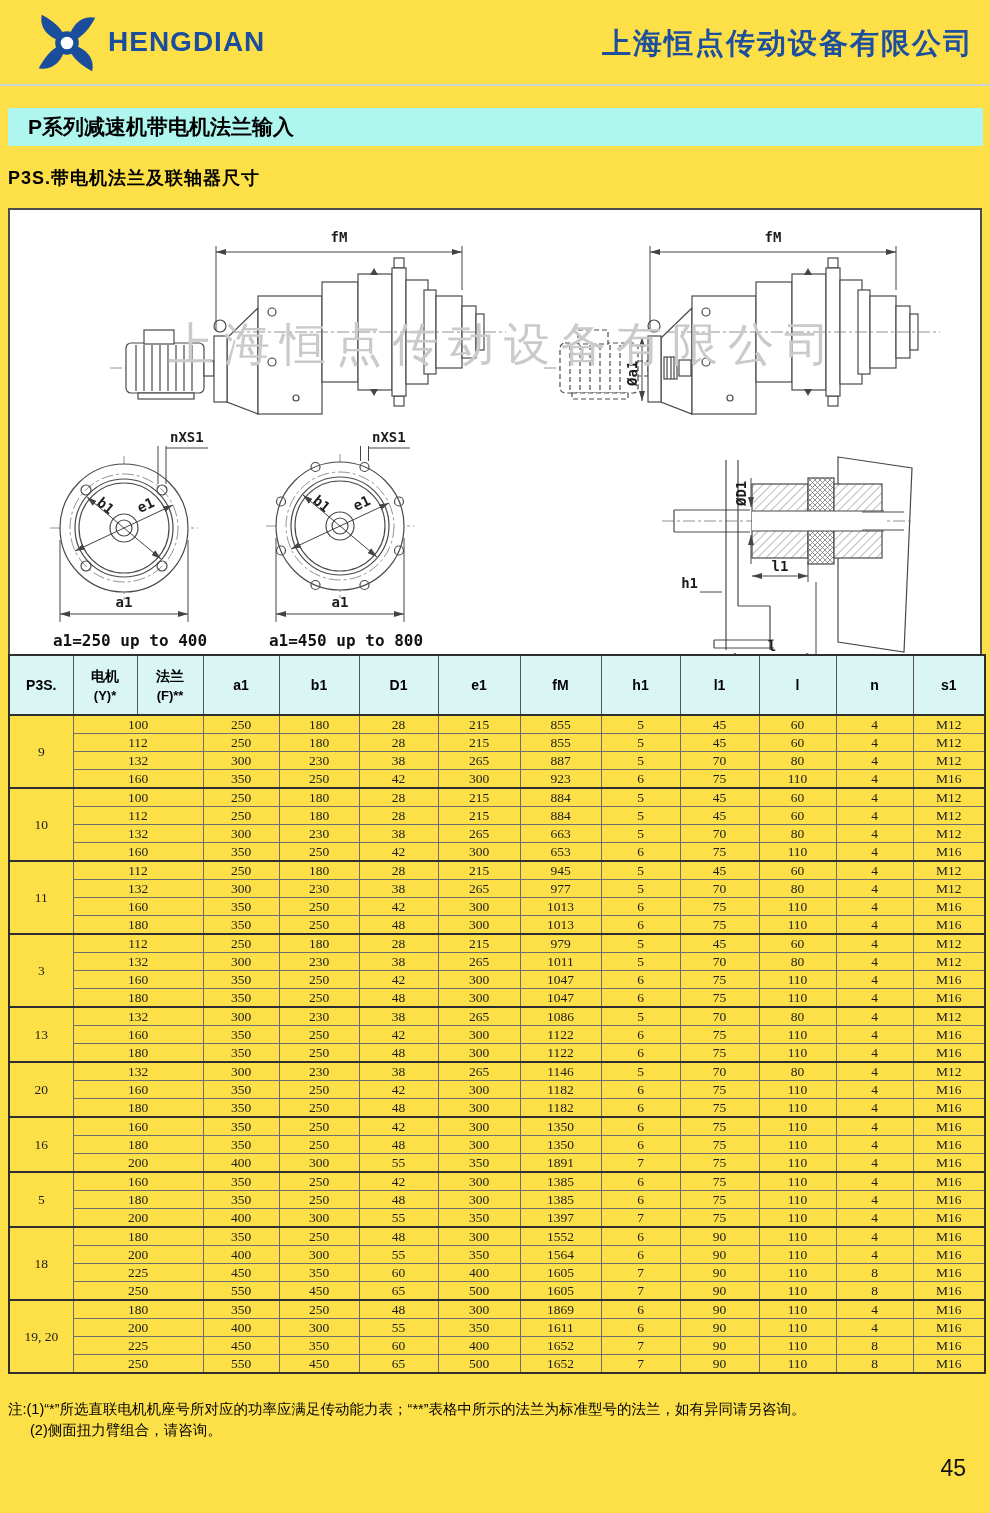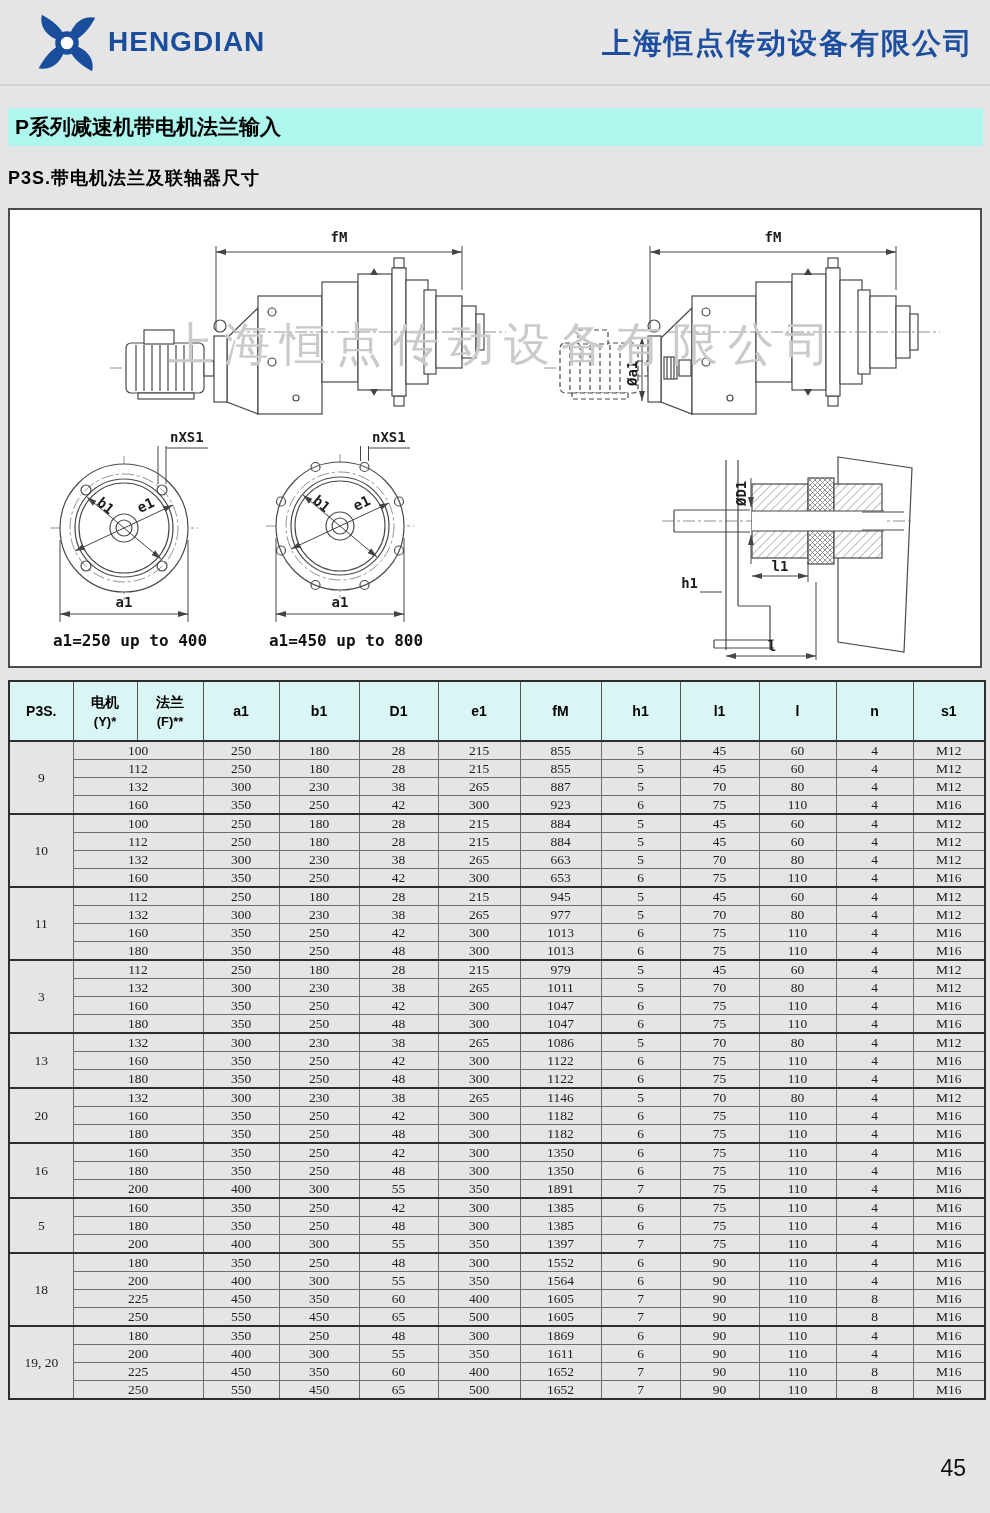--- a/index.html
+++ b/index.html
@@ -1,47 +1,47 @@
 <!DOCTYPE html>
 <html><head>
 <meta charset="utf-8">
 <style>
   html,body { margin:0; padding:0; background:#ffffff; }
-  .page { position:relative; width:990px; height:1513px; background:#e5e5e5; overflow:hidden;
+  .page { position:relative; width:990px; height:1513px; background:#fde047; overflow:hidden;
           font-family:"Liberation Sans","DejaVu Sans",sans-serif; color:#111; }
 
   
   .hdr { position:absolute; top:0; left:0; width:990px; height:84px; border-bottom:2px solid #ccd3d9; }
   .logo-svg { position:absolute; top:10px; left:34px; width:66px; height:66px; }
   .logo-word { position:absolute; top:26px; left:108px; font-size:28px; font-weight:600;
                letter-spacing:1px; color:#1a4e9d; }
   .company { position:absolute; top:24px; right:16px; font-size:29px; font-weight:700;
              font-family:"Liberation Serif","DejaVu Serif",serif; color:#1e4f9f; letter-spacing:2px; }
 
   
   .band { position:absolute; top:108px; left:8px; width:975px; height:38px; background:#aef6ee; }
-  .band span { display:block; padding-left:7px; line-height:38px; font-size:21px; font-weight:700; color:#000; }
+  .band span { display:block; padding-left:20px; line-height:38px; font-size:21px; font-weight:700; color:#000; }
   .subtitle { position:absolute; top:166px; left:8px; font-size:18px; font-weight:700; color:#000;
               letter-spacing:1px;text-align:center; }
 
   
   .draw-box { position:absolute; top:208px; left:8px; width:974px; height:460px;
               border:2px solid #4c4c4c; box-sizing:border-box; background:#fff; }
   .draw-box svg { display:block; }
   .s  { stroke:#4a4a4a; fill:none; stroke-width:1.2; }
   .sf { stroke:#4a4a4a; fill:#fff;  stroke-width:1.2; }
   .cl { stroke:#777; fill:none; stroke-width:0.8; stroke-dasharray:12 3 3 3; }
   .dim { stroke:#444; fill:none; stroke-width:1; }
   .dash { stroke-dasharray:5 3; }
   .lbl { font:600 14px "DejaVu Sans Mono","Liberation Mono",monospace; fill:#1c1c1c; }
   .cap { font:600 16px "DejaVu Sans Mono","Liberation Mono",monospace; fill:#111; }
   .wm  { font:46px "Liberation Sans",sans-serif; fill:#cacaca; letter-spacing:10px; }
 
   
-  .tbl-wrap { position:absolute; top:680px; left:8px;border-radius:26px; }
+  .tbl-wrap { position:absolute; top:654px; left:8px;border-radius:26px; }
   table.dims { border-collapse:collapse; table-layout:fixed; width:975px; border:2px solid #2e2e2e; }
   table.dims th { border:1px solid #555; border-bottom:2px solid #2e2e2e; background:#d9f6f4;
                   font-size:14px; font-weight:600; color:#000; height:58px; padding:0; }
   table.dims th .sub { font-size:13px; font-weight:600; margin-top:2px; }
   table.dims td { border:1px solid #6e6e6e; text-align:center; height:17px; line-height:17px;
                   padding:0; font-family:"Liberation Serif","DejaVu Serif",serif;
                   font-size:13.5px; color:#1c1c1c; }
   table.dims tr.group-start td { border-top:2px solid #2e2e2e; }
   table.dims td.p3s-cell { font-size:13.5px; }
 
@@ -747,15 +747,19 @@
             <td>7</td>
             <td>90</td>
             <td>110</td>
             <td>8</td>
             <td>M16</td>
           </tr>
         </tbody>
     </table>
   </div>
 
+  <div class="notes">
+    <div class="n1">注:(1)“*”所选直联电机机座号所对应的功率应满足传动能力表；“**”表格中所示的法兰为标准型号的法兰，如有异同请另咨询。</div>
+    <div class="n2">(2)侧面扭力臂组合，请咨询。</div>
+  </div>
   <div class="pageno">45</div>
 
 </div>
 
 </body></html>

